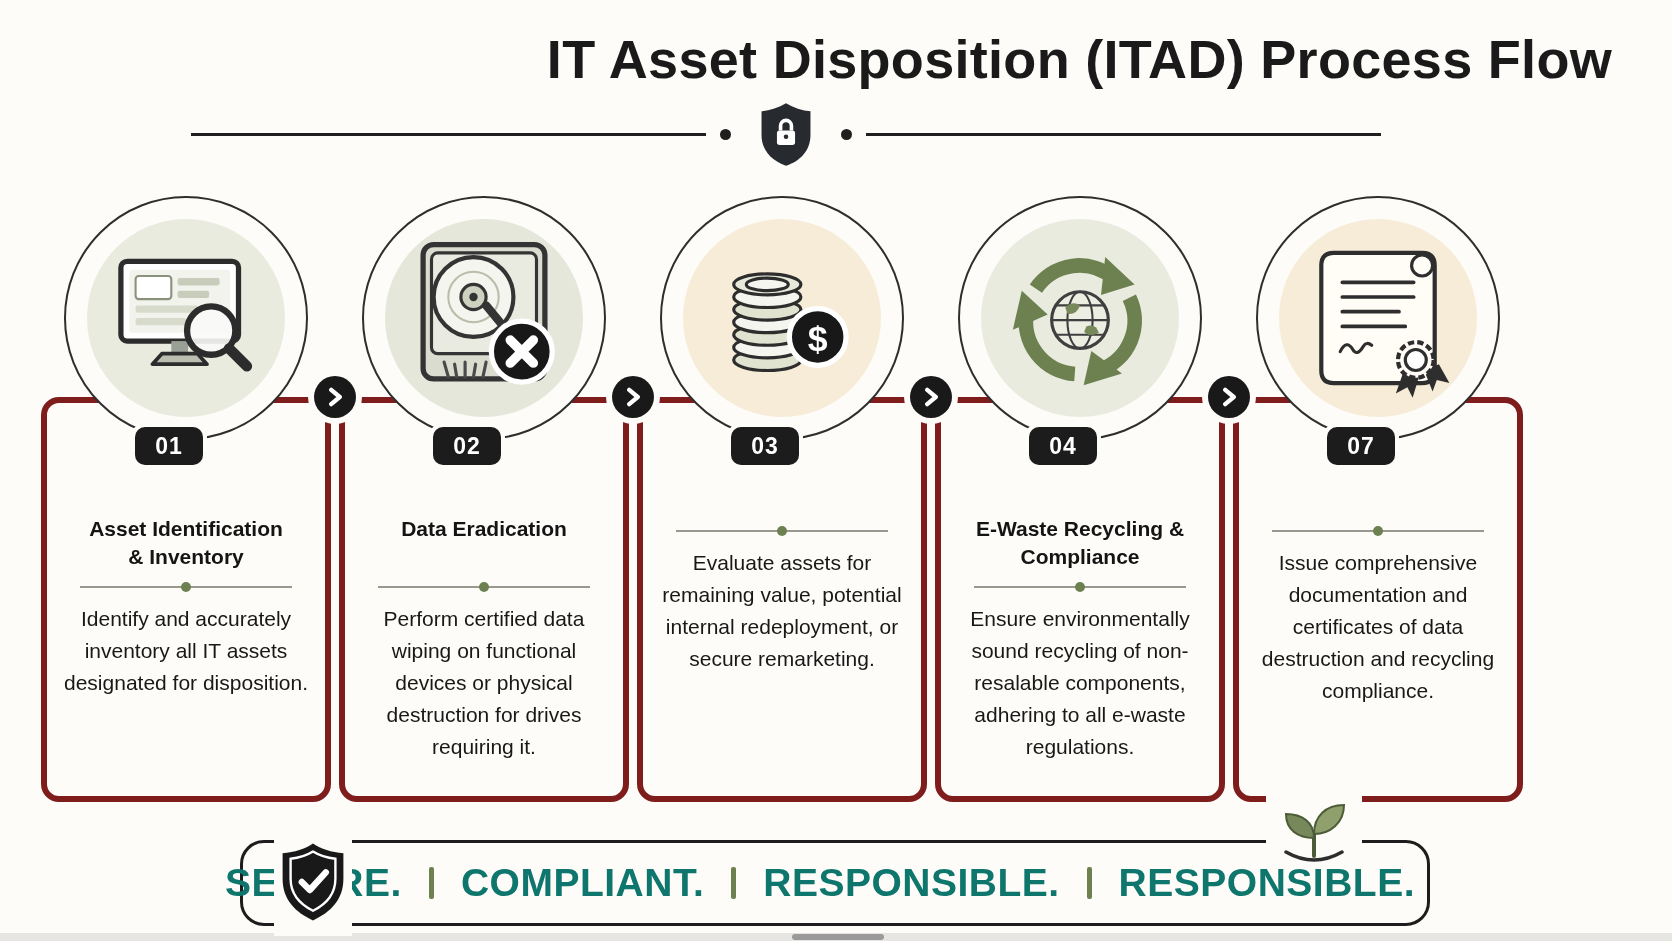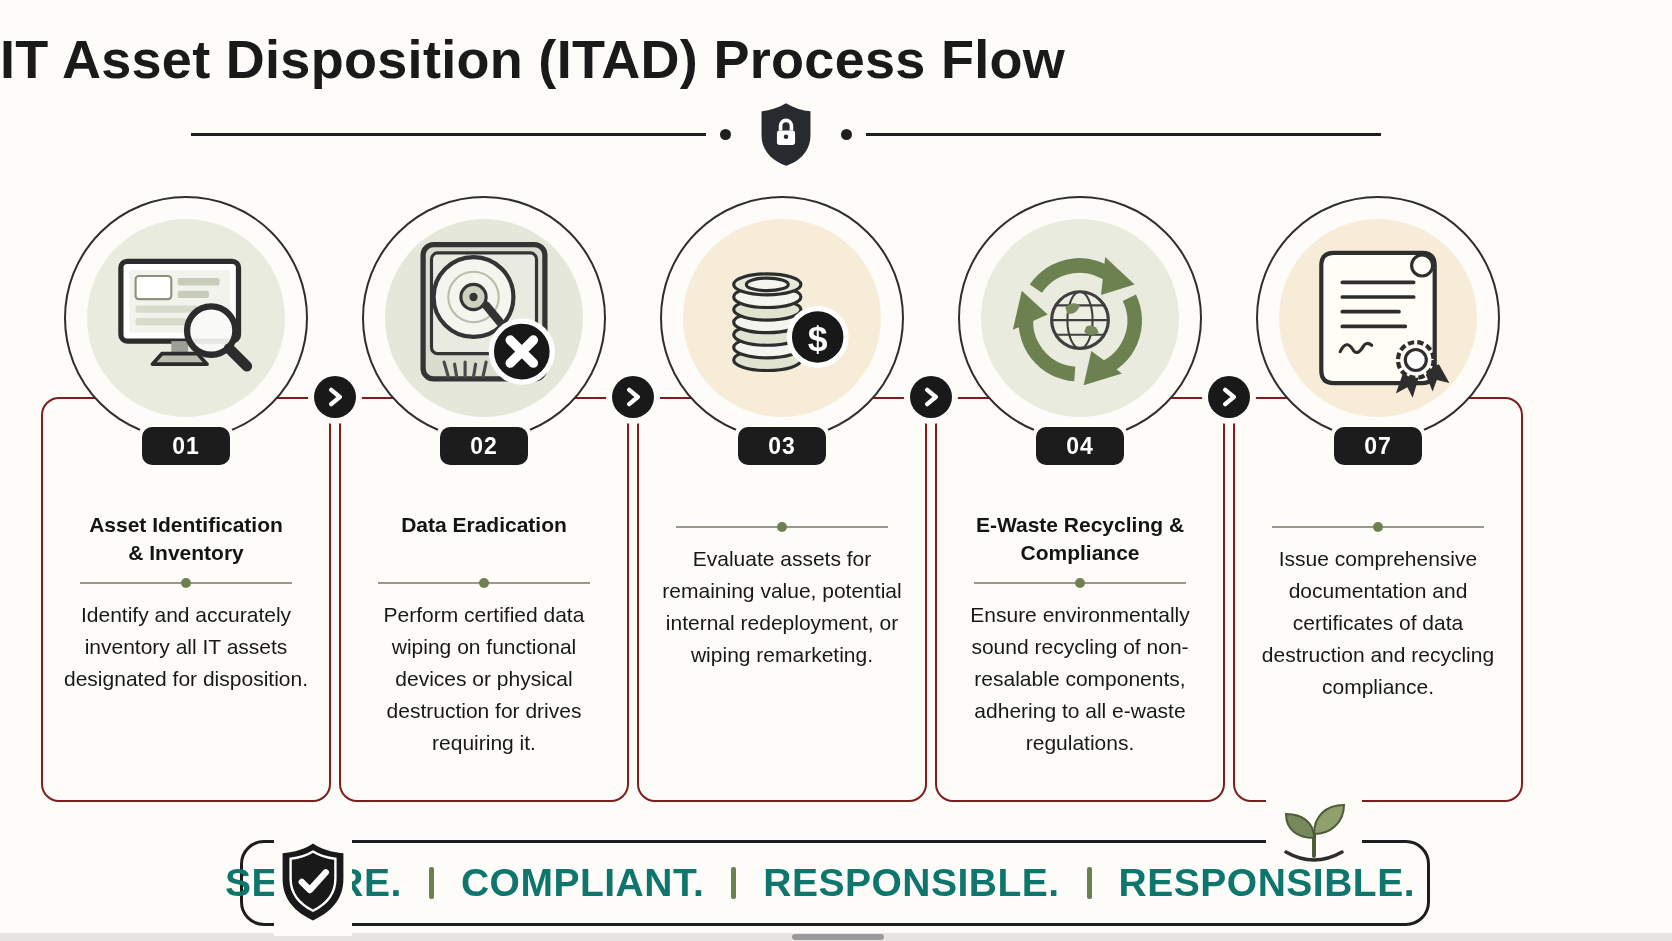--- a/index.html
+++ b/index.html
@@ -1,52 +1,52 @@
 <!DOCTYPE html>
 <html><head>
 <meta charset="utf-8">
 <style>
   * { margin:0; padding:0; box-sizing:border-box; }
   html,body { width:1672px; height:941px; }
   body { font-family:"Liberation Sans", sans-serif; background:#ffffff; }
 
   .canvas { position:relative; width:1672px; height:941px; background:#fdfcf8; overflow:hidden; }
 
-  .main-title { position:absolute; top:28px; left:0; width:1612px; text-align:left;
+  .main-title { position:absolute; top:28px; left:0; width:1612px; text-align:right;
     font-size:54px; font-weight:700; color:#1a1a1a; letter-spacing:.3px; }
 
   .header-rule { position:absolute; top:94px; left:0; width:1572px; height:80px;
     display:flex; align-items:center; justify-content:center; }
   .rule-line { width:515px; height:3px; background:#1f1f1f; }
   .rule-dot { width:11px; height:11px; border-radius:50%; background:#1f1f1f; margin:0 14px; }
   .header-shield { width:58px; height:72px; margin:0 12px; flex:none; }
 
   .steps, .arrows { position:absolute; inset:0; }
   .step { position:absolute; top:196px; width:290px; height:610px; }
   .step:nth-of-type(1){ left:41px; } .step:nth-of-type(2){ left:339px; }
   .step:nth-of-type(3){ left:637px; } .step:nth-of-type(4){ left:935px; }
   .step:nth-of-type(5){ left:1233px; }
 
   .card { position:absolute; top:201px; left:0; width:290px; height:405px;
-    border:2px solid #7f1d1d; border-radius:18px; background:#fdfcf8;
+    border:6px solid #7f1d1d; border-radius:18px; background:#fdfcf8;
     padding:112px 16px 18px; text-align:center; }
   .step-title { font-size:21px; font-weight:700; color:#141414; line-height:1.32;
     min-height:56px; white-space:pre-line; }
   .t-divider { position:relative; width:212px; height:2px; background:#98988f; margin:15px auto 15px; }
   .t-divider .dot { position:absolute; left:50%; top:50%; transform:translate(-50%,-50%);
     width:10px; height:10px; border-radius:50%; background:#6d8150; }
   .step-desc { font-size:21px; line-height:1.52; color:#181818; }
 
   .circle { position:absolute; top:0; left:23px; width:244px; height:244px; border-radius:50%;
     background:#fdfcf8; border:2px solid #2e2e2e;
     display:flex; align-items:center; justify-content:center; z-index:2; }
   .tint { position:absolute; left:21px; top:21px; width:198px; height:198px; border-radius:50%; }
   .circle svg { position:relative; width:168px; height:168px; }
 
-  .badge { position:absolute; top:231px; left:101px; width:88px; height:38px; z-index:5;
+  .badge { position:absolute; top:231px; left:94px; width:68px; height:38px; z-index:5;
     background:#1c1c1c; color:#fff; border-radius:10px; box-shadow:0 0 0 4px #fdfcf8;
     display:flex; align-items:center; justify-content:center;
     font-size:23px; font-weight:700; letter-spacing:1px; }
 
   .arrow { position:absolute; top:376px; width:42px; height:42px; border-radius:50%;
     background:#191919; box-shadow:0 0 0 6px #fdfcf8; z-index:6;
     display:flex; align-items:center; justify-content:center; }
   .arrow:nth-of-type(1){ left:314px; } .arrow:nth-of-type(2){ left:612px; }
   .arrow:nth-of-type(3){ left:910px; } .arrow:nth-of-type(4){ left:1208px; }
   .arrow svg { width:17px; height:20px; }
@@ -143,21 +143,21 @@
         </svg>
       </div>
       <div class="badge">02</div>
     </section>
 
     <section class="step">
       <div class="card">
         <div class="t-divider">
             <span class="dot"></span>
           </div>
-        <p class="step-desc">Evaluate assets for remaining value, potential internal redeployment, or wiping remarketing.</p>
+        <p class="step-desc">Evaluate assets for remaining value, potential internal redeployment, or secure remarketing.</p>
       </div>
       <div class="circle">
         <div class="tint" style="background: rgb(247, 236, 215);"></div>
         <svg viewBox="0 0 160 160">
           <g stroke="#2d2d2d" stroke-width="3">
             <ellipse cx="66" cy="120" rx="32" ry="10" fill="#dfe3d0"></ellipse>
             <ellipse cx="66" cy="108" rx="32" ry="10" fill="#f4f5ee"></ellipse>
             <ellipse cx="66" cy="96" rx="32" ry="10" fill="#dfe3d0"></ellipse>
             <ellipse cx="66" cy="84" rx="32" ry="10" fill="#f4f5ee"></ellipse>
             <ellipse cx="66" cy="72" rx="32" ry="10" fill="#dfe3d0"></ellipse>

